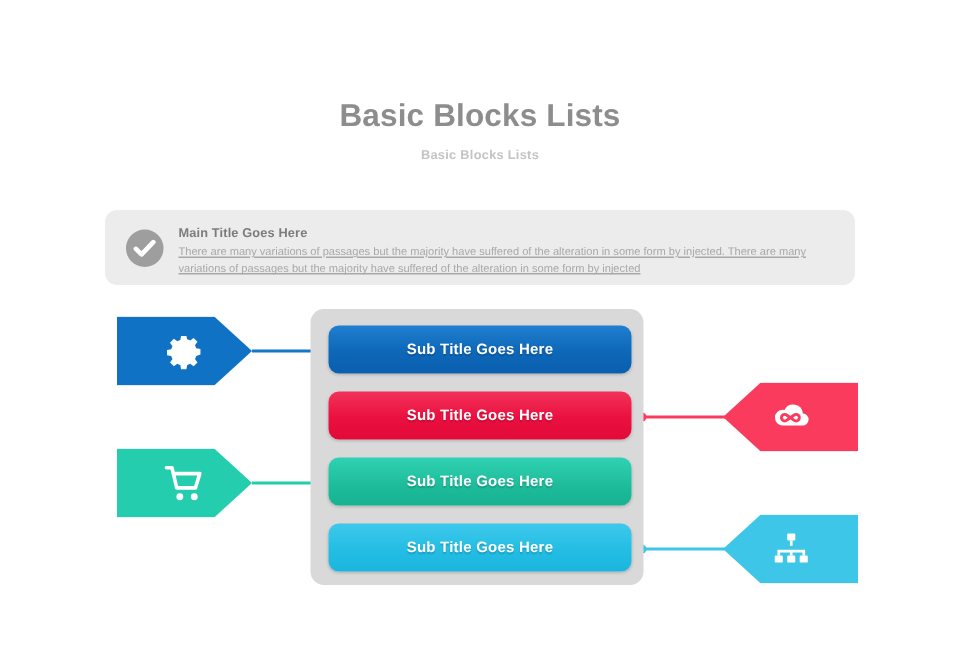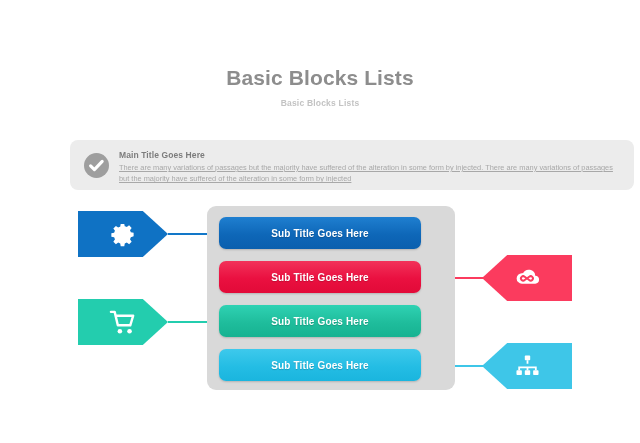--- a/index.html
+++ b/index.html
@@ -37,21 +37,21 @@
     font-weight: bold;
     color: #c3c3c3;
     letter-spacing: 0.2px;
   }
 
   
   .header-panel {
     position: absolute;
     left: 70px;
     top: 140px;
-    width: 564px;
+    width: 500px;
     height: 50px;
     background: #ececec;
     border-radius: 8px;
     box-sizing: border-box;
   }
   .header-check {
     position: absolute;
     left: 14px;
     top: 13px;
     width: 25px;
@@ -78,21 +78,21 @@
     color: #a8a8a8;
     line-height: 1.5;
     text-decoration: underline;
   }
 
   
   .stack-panel {
     position: absolute;
     left: 207px;
     top: 206px;
-    width: 248px;
+    width: 222px;
     height: 184px;
     background: #d9d9d9;
     border-radius: 9px;
   }
 
   .blk {
     position: absolute;
     left: 12px;
     width: 202px;
     height: 32px;

